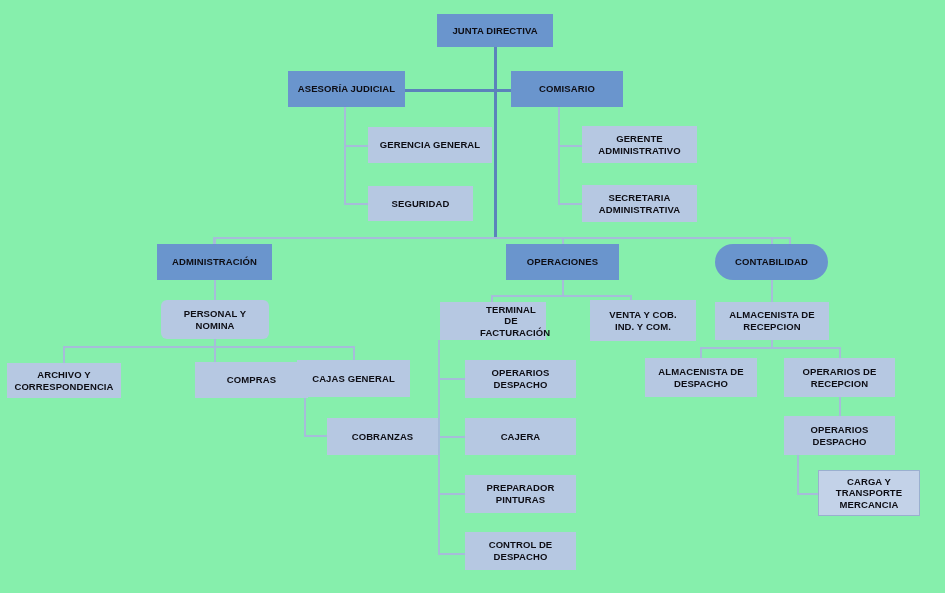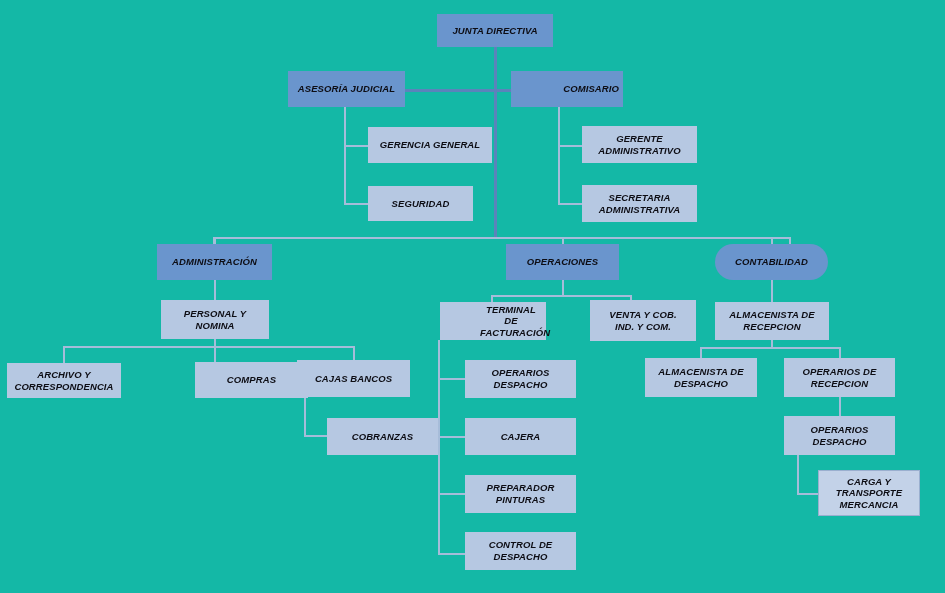--- a/index.html
+++ b/index.html
@@ -8,23 +8,22 @@
     padding: 0;
     background: #ffffff;
   }
   body {
     font-family: "Liberation Sans", sans-serif;
   }
   #chart-canvas {
     position: relative;
     width: 945px;
     height: 593px;
-    background: #14b8a6;
+    background: #86efac;
     overflow: hidden;
-    font-style: italic;
   }
   .node {
     position: absolute;
     box-sizing: border-box;
     display: flex;
     align-items: center;
     justify-content: center;
     text-align: center;
     font-weight: bold;
     color: #0d0d14;
@@ -120,21 +119,21 @@
   <div class="conn h" style="left:797px; top:493px; width:22px;"></div>
 
   <div class="node dark" style="left:437px; top:14px; width:116px; height:33px;">
     <span class="label">JUNTA DIRECTIVA</span>
   </div>
 
   <div class="node dark" style="left:288px; top:71px; width:117px; height:36px;">
     <span class="label">ASESORÍA JUDICIAL</span>
   </div>
 
-  <div class="node dark" style="left:511px; top:71px; width:112px; height:36px;text-align:right;">
+  <div class="node dark" style="left:511px; top:71px; width:112px; height:36px;">
     <span class="label">COMISARIO</span>
   </div>
 
   <div class="node light" style="left:368px; top:127px; width:124px; height:36px;">
     <span class="label">GERENCIA GENERAL</span>
   </div>
 
   <div class="node light" style="left:368px; top:186px; width:105px; height:35px;">
     <span class="label">SEGURIDAD</span>
   </div>
@@ -154,21 +153,21 @@
   </div>
 
   <div class="node dark" style="left:506px; top:244px; width:113px; height:36px;justify-content:center;">
     <span class="label">OPERACIONES</span>
   </div>
 
   <div class="node dark" style="left:715px; top:244px; width:113px; height:36px;border-radius:18px;">
     <span class="label">CONTABILIDAD</span>
   </div>
 
-  <div class="node light" style="left:161px; top:300px; width:108px; height:39px;">
+  <div class="node light" style="left:161px; top:300px; width:108px; height:39px;border-radius:6px;">
     <span class="label">PERSONAL Y
 NOMINA</span>
   </div>
 
   <div class="node light" style="left:440px; top:302px; width:106px; height:38px;padding-left:40px;">
     <span class="label">TERMINAL DE
 FACTURACIÓN</span>
   </div>
 
   <div class="node light" style="left:574px; top:300px; width:106px; height:41px;margin-left:16px;">
@@ -184,21 +183,21 @@
   <div class="node light" style="left:7px; top:363px; width:114px; height:35px;">
     <span class="label">ARCHIVO Y
 CORRESPONDENCIA</span>
   </div>
 
   <div class="node light" style="left:157px; top:362px; width:113px; height:36px;margin-left:38px;">
     <span class="label">COMPRAS</span>
   </div>
 
   <div class="node light" style="left:297px; top:360px; width:113px; height:37px;">
-    <span class="label">CAJAS BANCOS</span>
+    <span class="label">CAJAS GENERAL</span>
   </div>
 
   <div class="node light" style="left:327px; top:418px; width:111px; height:37px;">
     <span class="label">COBRANZAS</span>
   </div>
 
   <div class="node light" style="left:465px; top:360px; width:111px; height:38px;">
     <span class="label">OPERARIOS
 DESPACHO</span>
   </div>

